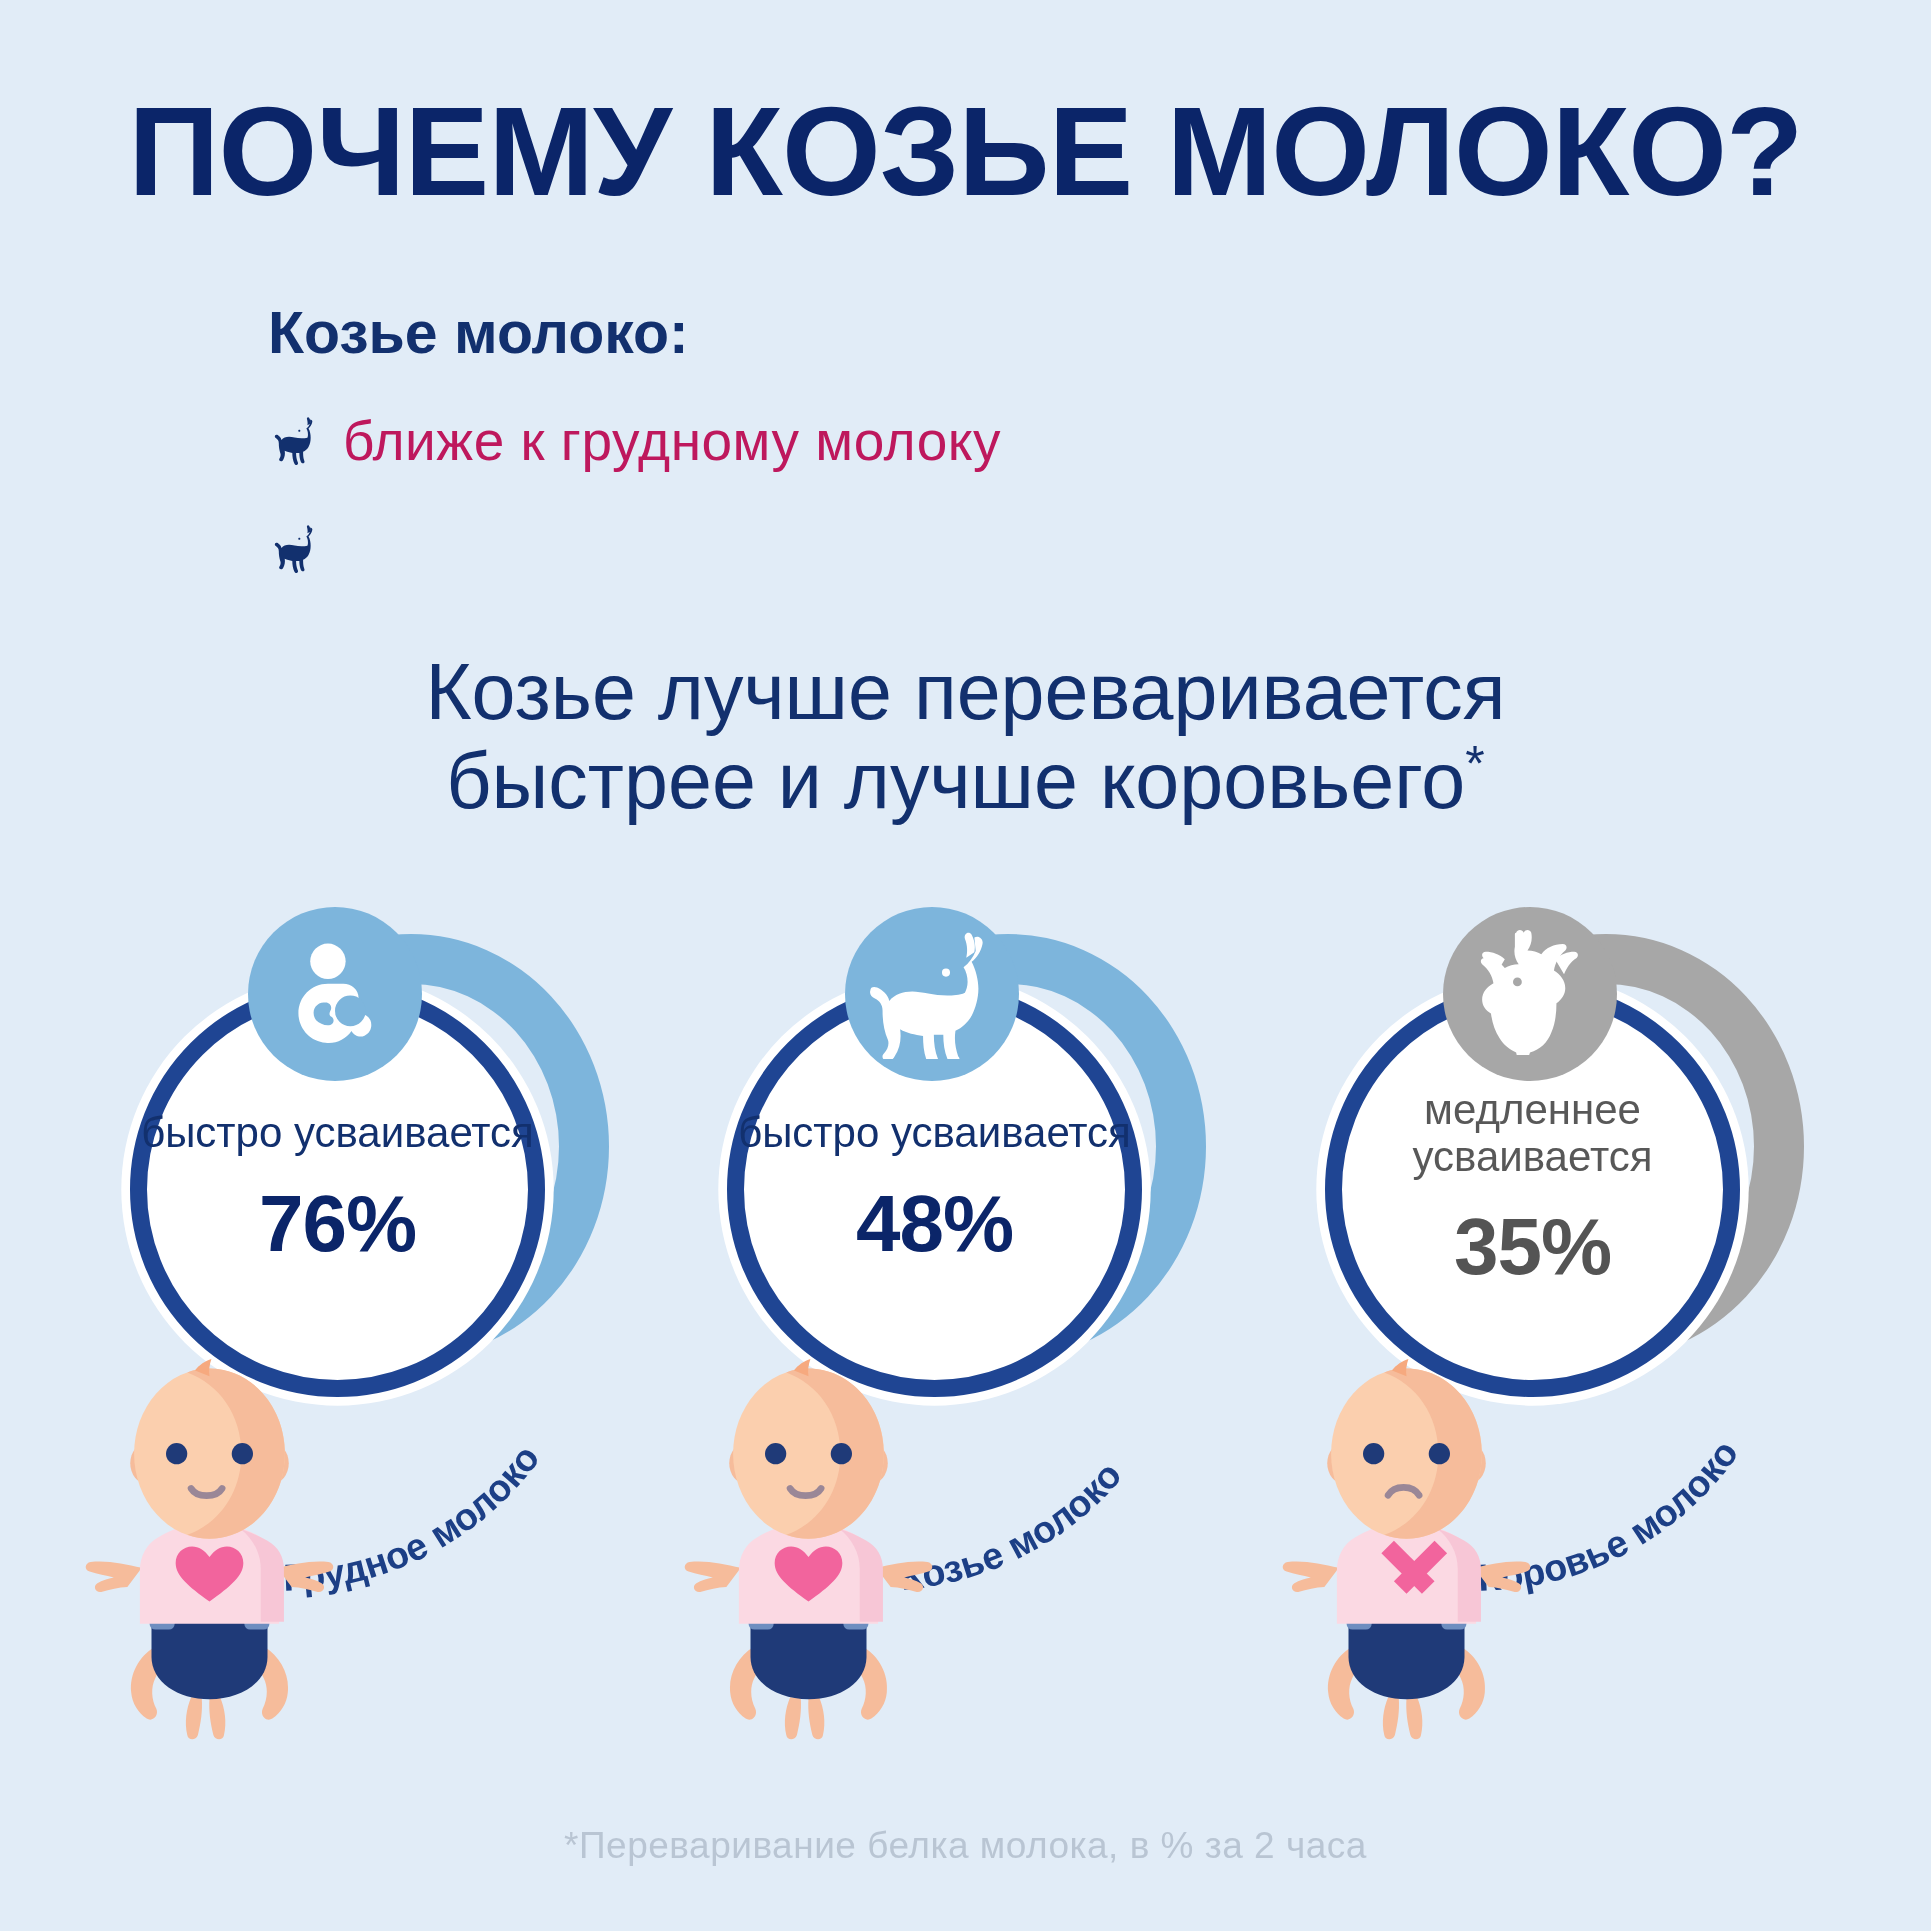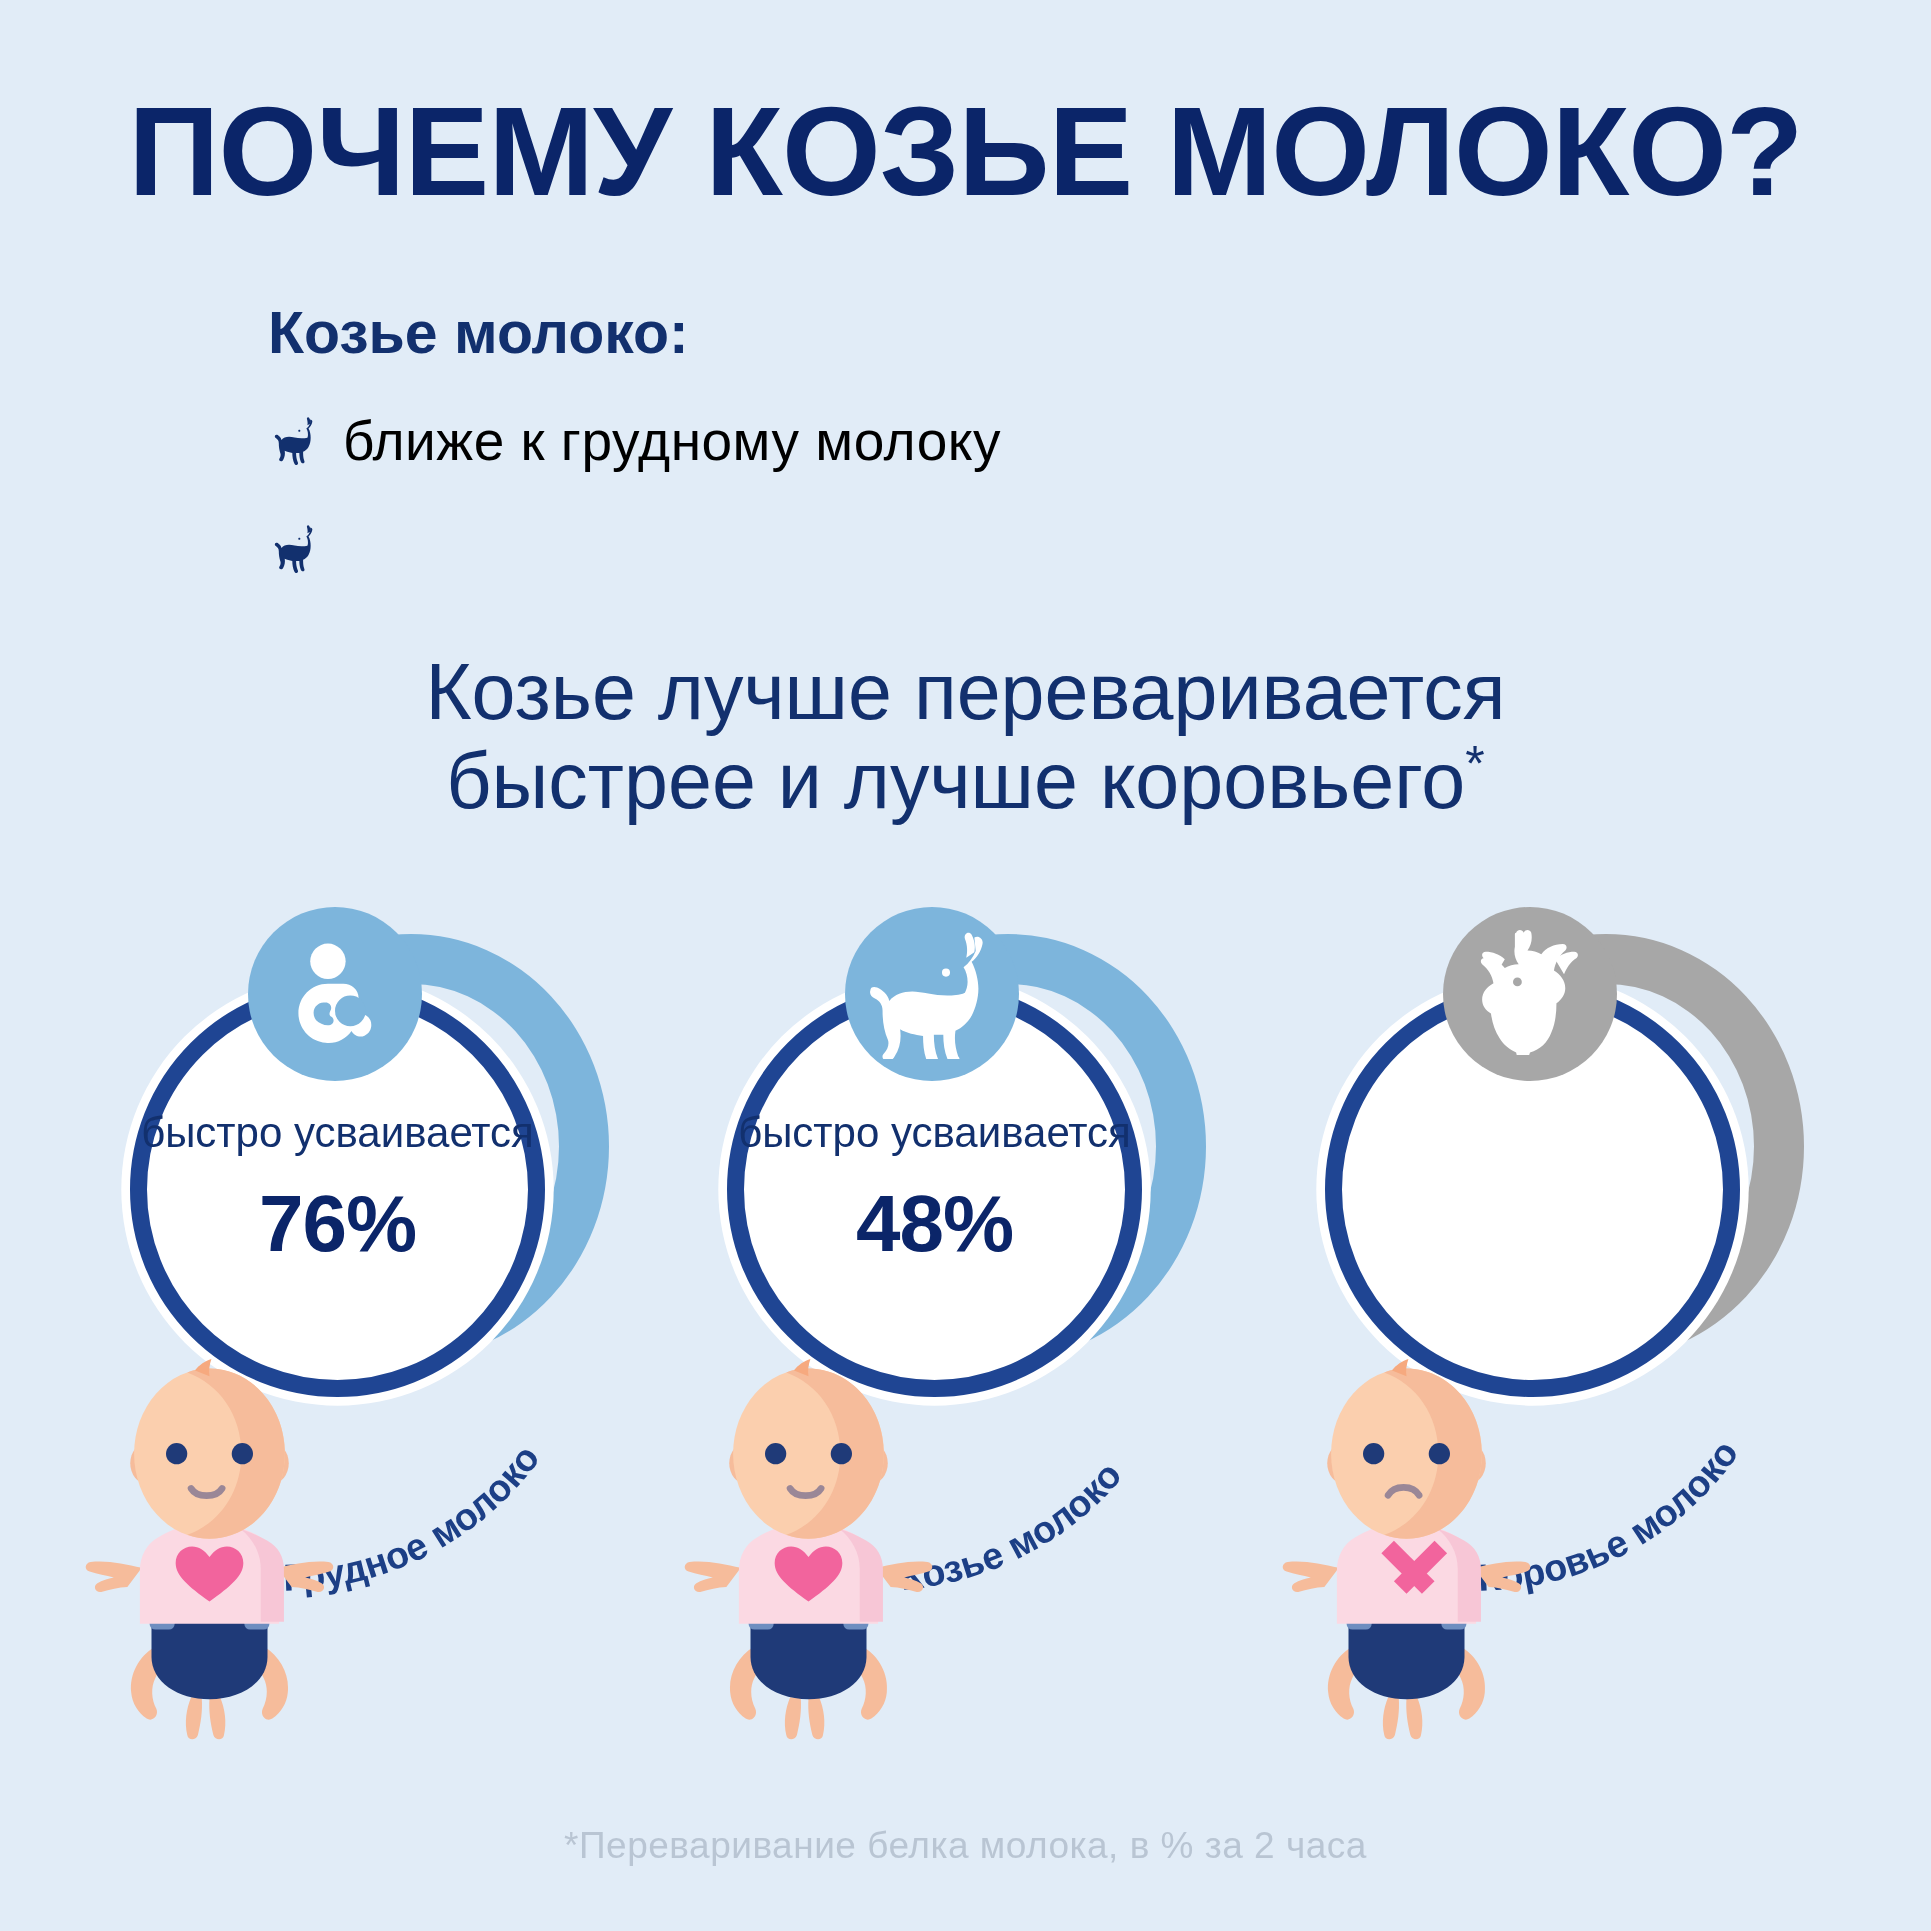--- a/index.html
+++ b/index.html
@@ -31,21 +31,21 @@
   .bullet{
     display:flex;align-items:center;
     height:89px;
     margin-bottom:19.3px;
   }
   .bullet .gicon{
     width:54px;height:56px;flex:0 0 54px;margin-right:21px;
     display:flex;align-items:center;justify-content:center;
   }
   .bullet .btxt{
-    font-size:55px;color:#000000;letter-spacing:0.5px;
+    font-size:55px;color:#be185d;letter-spacing:0.5px;
     white-space:nowrap;
   }
 
   .headline{
     position:absolute;left:0;top:647px;width:1931px;text-align:center;
     font-size:79px;color:#12306e;line-height:1.13;
     letter-spacing:0px;
   }
   .headline .star{
     font-size:50px;vertical-align:super;line-height:0;
@@ -199,20 +199,24 @@
       <defs>
         <path id="arc2" d="M 210 690 A 330 330 0 0 0 560 355" fill="none"></path>
       </defs>
       <text><textPath href="#arc2" startOffset="8%">Козье молоко</textPath></text>
     </svg>
   </div>
 
   <div class="group g3">
     <div class="backring gray"></div>
     <div class="frontring"></div>
+    <div class="ringtext grayt">
+      <div class="lbl">медленнее усваивается</div>
+      <div class="pct">35%</div>
+    </div>
     <div class="badge gray">
       <span>
         <svg viewBox="0 0 100 100" width="126" height="126" aria-hidden="true">
           <path fill="#ffffff" d="M38 14c-1 5 0 10 3 14-4 0-8 1-11 3-4-5-10-8-16-8-3 0-4 3-2 5 5 4 8 9 9 15-5 3-9 7-9 13 0 5 3 9 7 11 1 7 3 14 7 20 3 5 8 9 13 11l2 9c1 3 5 3 6 0l3-9c8-2 14-8 17-16 3-7 4-15 4-23 4-3 7-7 7-12 0-6-4-11-9-14 1-6 4-12 9-16 2-2 1-5-2-5-7 0-13 3-17 8-3-2-7-3-11-3 3-4 4-9 3-14-1-3-5-3-6 0-1-3-5-3-6 0 0 0-1 0-1 1z"></path>
           <path fill="#ffffff" d="M30 24c-4-4-10-6-15-6-3 0-4 3-2 5 5 3 8 8 10 13l7-12zM70 24c4-4 10-6 15-6 3 0 4 3 2 5-5 3-8 8-10 13l-7-12z"></path>
           <circle cx="40" cy="42" r="3.5" fill="#a7a7a7"></circle>
         </svg>
       </span>
     </div>
     <svg class="arclabel" viewBox="0 0 640 720">

